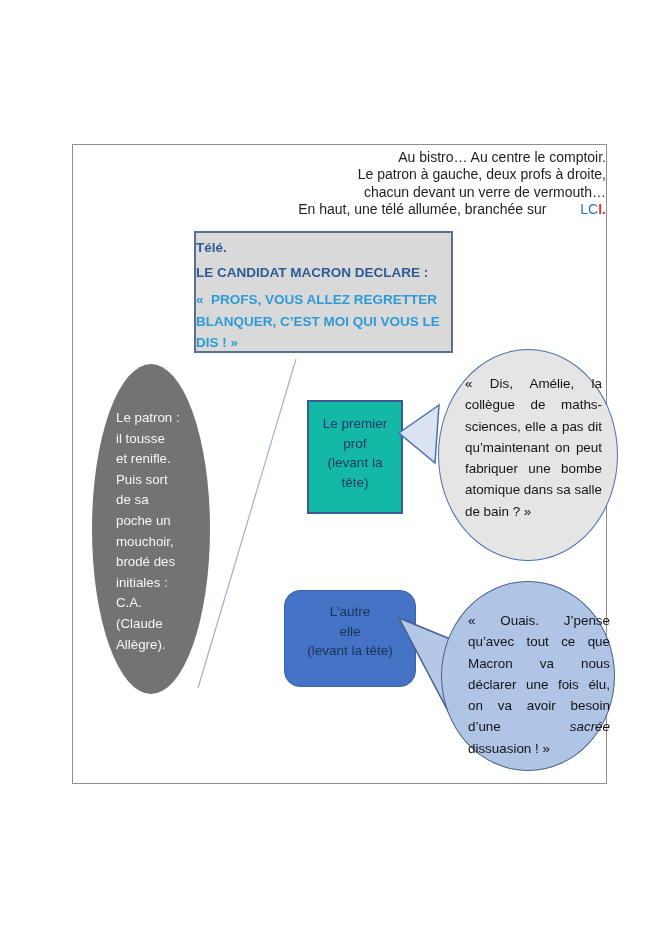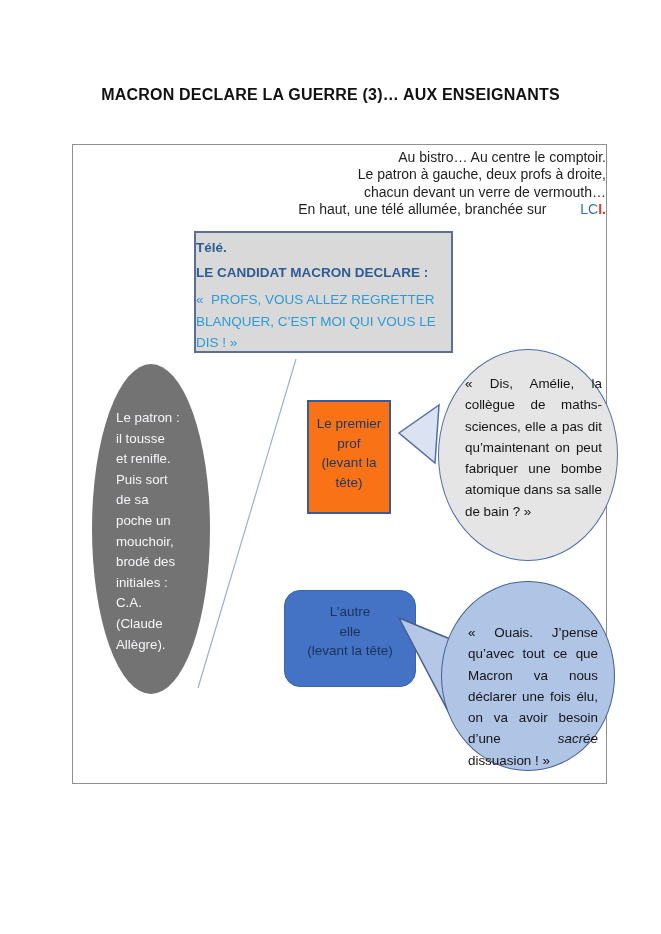--- a/index.html
+++ b/index.html
@@ -31,42 +31,42 @@
   .lci-red  { color: #e5342b; font-weight: bold; }
 
   .tv-box {
     position: absolute; left: 121px; top: 86px; width: 259px; height: 122px;
     background: #d9d9d9; border: 2px solid #5b6e94;
     text-align: left; z-index: 1;
   }
   .tv-heading { margin-top: 7px; font-size: 13.5px; font-weight: bold; color: #2f5b93; }
   .tv-announcement { margin-top: 10px; font-size: 13.5px; font-weight: bold; color: #2f5b93; }
   .tv-quote {
-    margin-top: 9px; font-size: 13.5px; font-weight: normal; color: #2e9bd6;
+    margin-top: 9px; font-size: 13.5px; font-weight: bold; color: #2e9bd6;
     line-height: 21.5px; white-space: pre-wrap;
   }
 
   .patron-ellipse {
     position: absolute; left: 19px; top: 219px; width: 118px; height: 330px;
     background: #737373; border-radius: 50%; z-index: 1;
   }
   .patron-text {
     position: absolute; left: 24px; top: 44px; width: 90px;
     color: #f4f6f9; font-size: 13.3px; line-height: 20.6px;
     white-space: pre-line; text-align: left;
   }
 
   .overlay-svg {
     position: absolute; left: 0; top: 0; width: 545px; height: 640px;
     z-index: 2; pointer-events: none; overflow: visible;
   }
 
   .prof1-box {
-    position: absolute; left: 234px; top: 255px; width: 84px; height: 114px;
-    background: #f97316; border: 2px solid #3d5a94; z-index: 1;
+    position: absolute; left: 234px; top: 255px; width: 96px; height: 114px;
+    background: #14b8a6; border: 2px solid #3d5a94; z-index: 1;
   }
   .prof1-text {
     margin-top: 12px; text-align: center; color: #1f3864;
     font-size: 13.5px; line-height: 19.5px; white-space: pre-line;
   }
 
   .prof2-box {
     position: absolute; left: 211px; top: 445px; width: 132px; height: 97px;
     background: #4472c4; border: 1px solid #3a63b0; border-radius: 16px; z-index: 1;
   }
@@ -84,31 +84,30 @@
   }
   .bubble-1 .bubble-text {
     position: absolute; left: 26px; right: 15px; top: 23px;
     text-align: justify; font-size: 13.4px; line-height: 21.3px; color: #141414;
   }
   .bubble-2 {
     left: 368px; top: 436px; width: 174px; height: 190px;
     background: #b0c4e6; border: 1.5px solid #46618f;
   }
   .bubble-2 .bubble-text {
-    position: absolute; left: 26px; right: 16px; top: 28px;
-    text-align: justify; font-size: 13.4px; line-height: 21.3px; color: #141414; margin-top: 12px;
+    position: absolute; left: 26px; right: 4px; top: 28px;
+    text-align: justify; font-size: 13.4px; line-height: 21.3px; color: #141414;
   }
   .italic { font-style: italic; }
 </style>
 </head>
 <body>
 
 <div id="page">
 
-  <div class="doc-title">MACRON DECLARE LA GUERRE (3)… AUX ENSEIGNANTS</div>
 
   <div class="frame">
 
     <div class="intro">
       <div>Au bistro… Au centre le comptoir.</div>
       <div>Le patron à gauche, deux profs à droite,</div>
       <div>chacun devant un verre de vermouth…</div>
       <div><span>En haut, une télé allumée, branchée sur </span><span class="lci-blue">LC</span><span class="lci-red">I.</span></div>
     </div>
 

